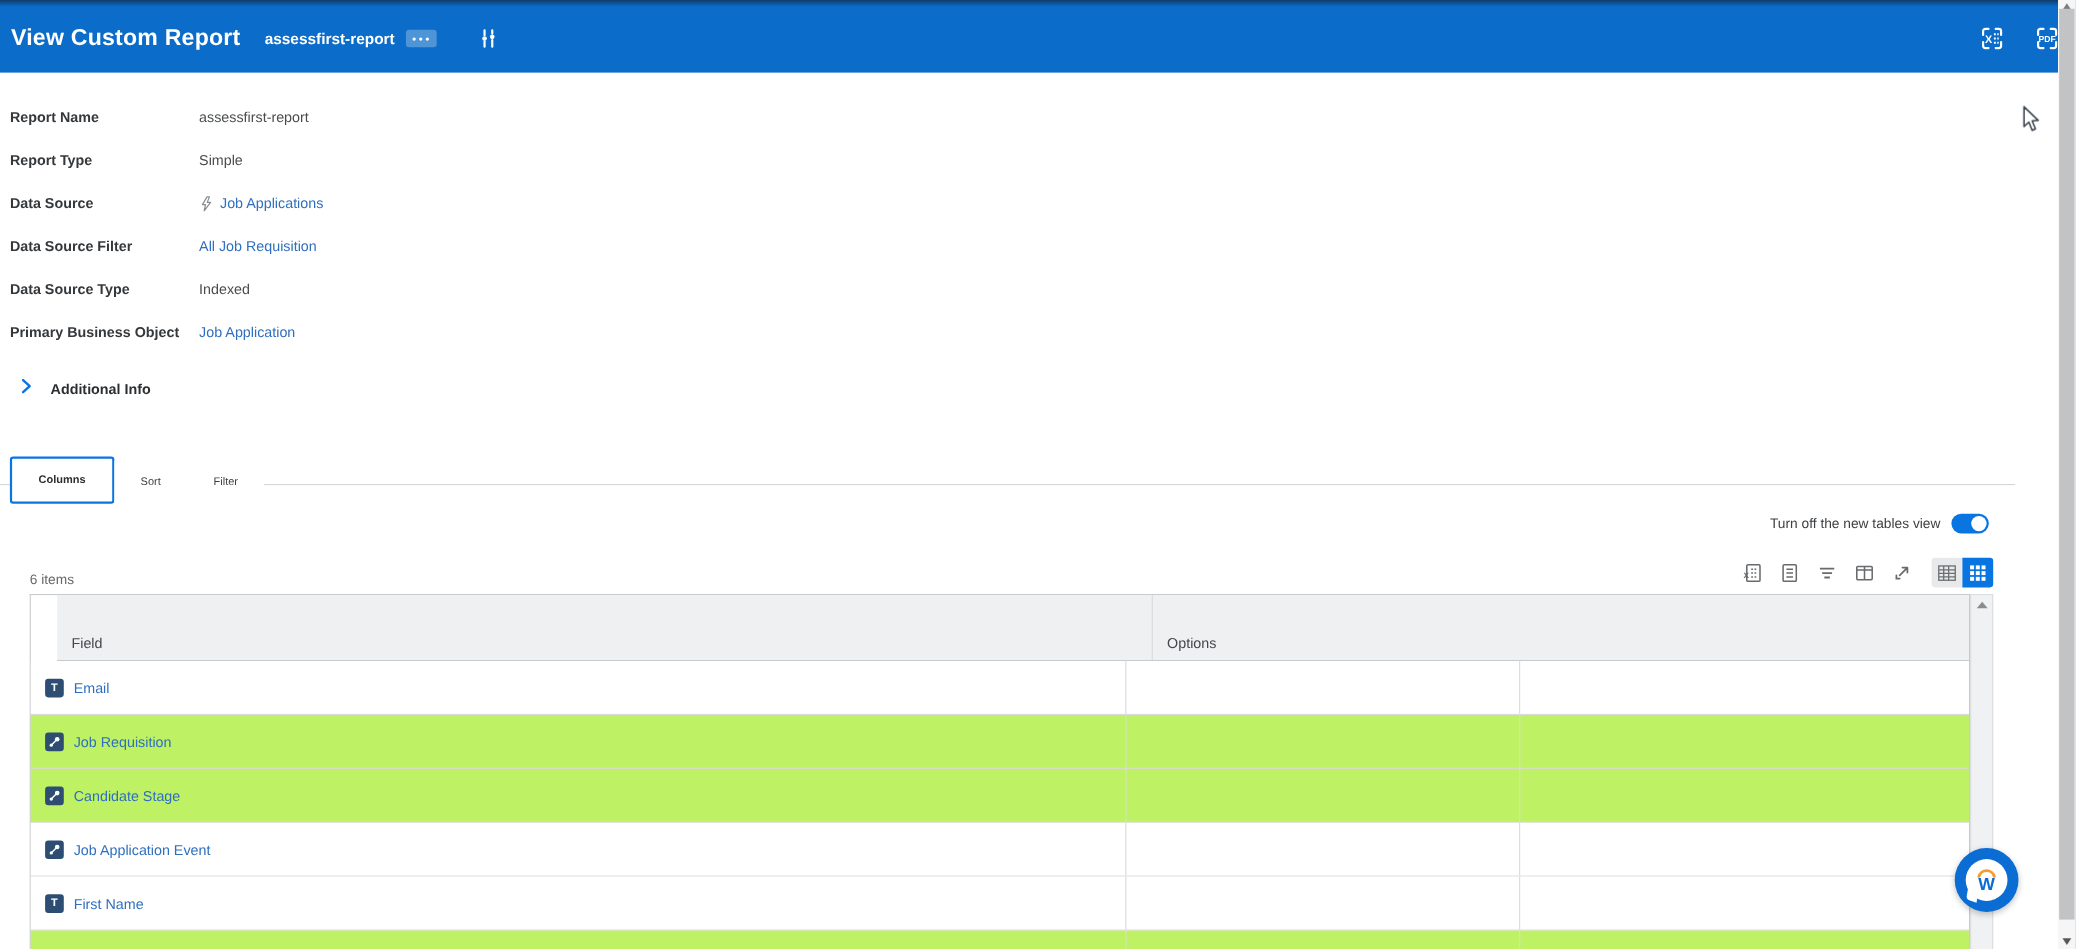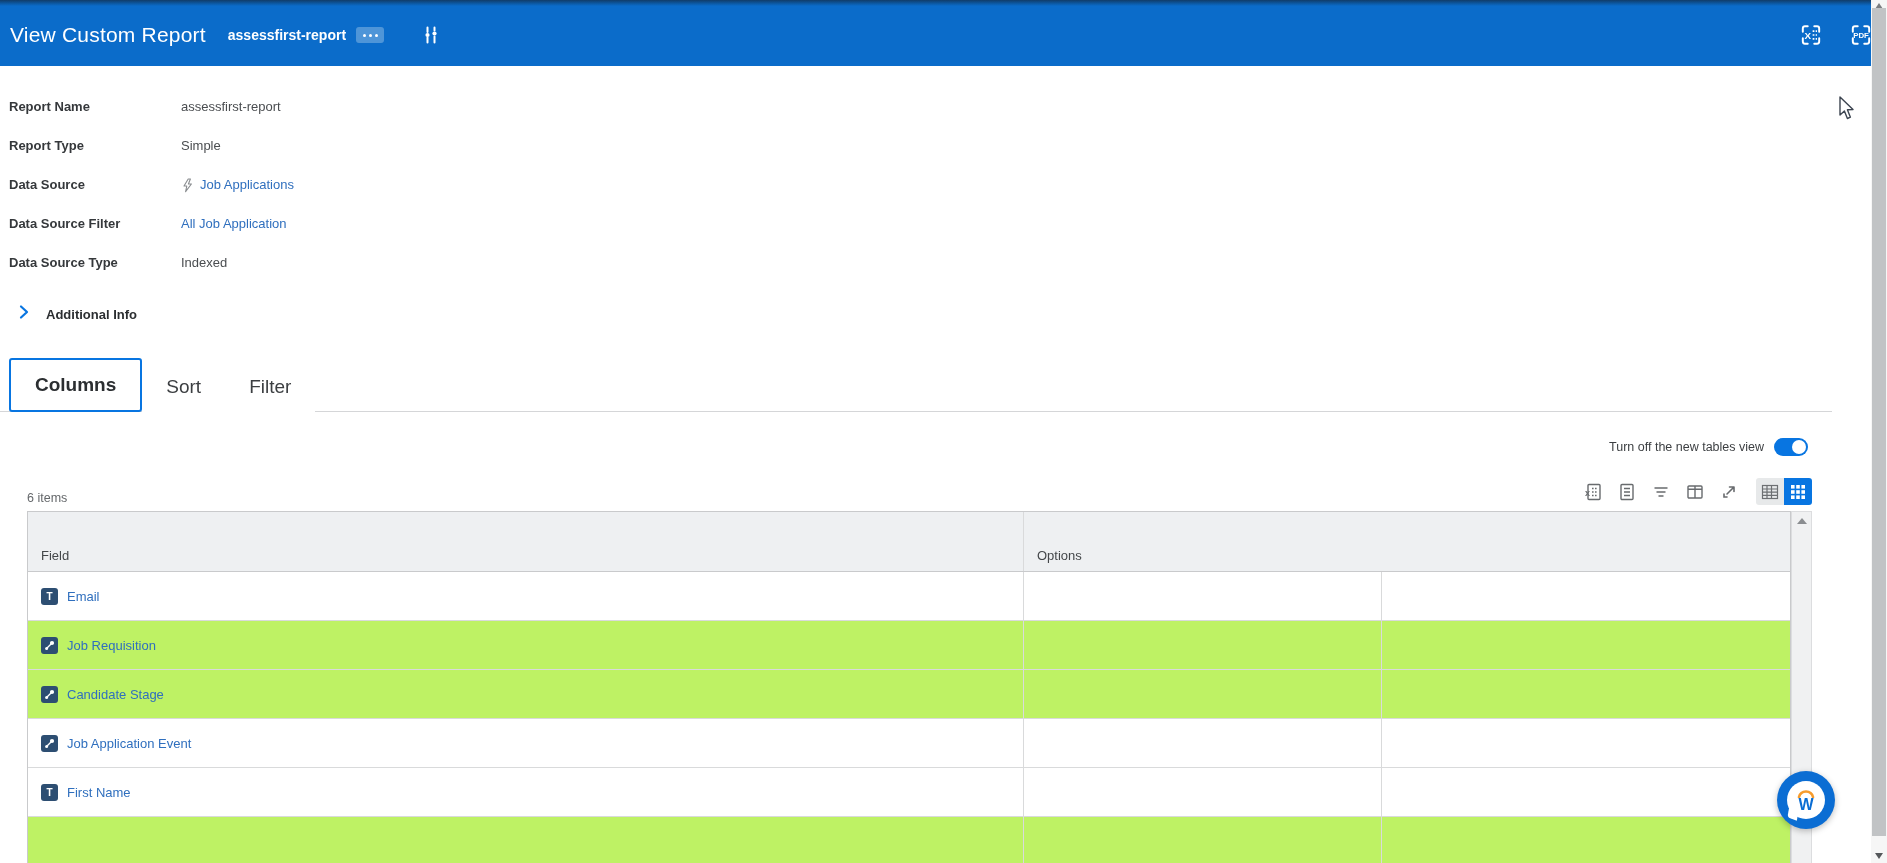--- a/index.html
+++ b/index.html
@@ -3,21 +3,21 @@
 <meta charset="utf-8">
 <style>
   * { margin:0; padding:0; box-sizing:border-box; }
   html,body { width:1887px; height:863px; overflow:hidden; background:#fff;
     font-family:"Liberation Sans", sans-serif; color:#35383b; }
 
   
   .app-header { position:relative; height:66px;
     background:linear-gradient(180deg,#113c68 0px,#0c559b 3px,#0b6cca 6px,#0b6cca 100%);
     display:flex; align-items:center; padding:4px 14px 0 10px; }
-  .app-title { color:#fff; font-size:21px; font-weight:normal; letter-spacing:.2px; }
+  .app-title { color:#fff; font-size:21px; font-weight:bold; letter-spacing:.2px; }
   .app-subtitle { color:#fff; font-size:14px; font-weight:bold; margin-left:22px; }
   .dots-btn { margin-left:10px; width:28px; height:16px; border-radius:3px;
     background:rgba(255,255,255,.28); display:flex; align-items:center; justify-content:center; gap:3px; cursor:pointer; }
   .dots-btn i { width:3px; height:3px; border-radius:50%; background:#fff; display:block; }
   .hdr-icon { margin-left:36px; display:flex; align-items:center; cursor:pointer; }
   .hdr-right { margin-left:auto; display:flex; align-items:center; gap:26px; }
   .hdr-right .hdr-icon { margin-left:0; }
 
   
   .details { margin:30px 0 0 9px; }
@@ -27,21 +27,21 @@
   .link { color:#2f6fbe; text-decoration:none; cursor:pointer; }
   .flash-icon { display:inline-flex; margin-right:6px; }
 
   
   .addl { display:flex; align-items:center; margin:30px 0 0 19px; cursor:pointer; }
   .addl-title { font-size:13px; font-weight:bold; margin-left:17px; color:#2b2e31; }
 
   
   .tabs { margin-top:33px; padding-left:9px; display:flex; align-items:flex-end;
     border-bottom:1px solid #d5d6d8; width:1832px; }
-  .tab { font-size:19px; color:#3c3f42; padding:14px 24px; cursor:pointer; position:relative; top:1px; background:#fff; }
+  .tab { font-size:10px; color:#3c3f42; padding:14px 24px; cursor:pointer; position:relative; top:18px; background:#fff; }
   .tab.active { border:2px solid #0875e1; border-radius:3px; font-weight:bold; color:#2b2e31; }
 
   
   .toggle-row { display:flex; justify-content:flex-end; align-items:center; margin:26px 79px 0 0; gap:10px; }
   .toggle-label { font-size:12.5px; color:#3c3f42; }
   .switch { width:34px; height:18px; border-radius:9px; background:#0875e1; position:relative; cursor:pointer; }
   .switch .knob { position:absolute; top:2px; right:2px; width:14px; height:14px; border-radius:50%; background:#fff; }
 
   
   .table-toolbar { display:flex; align-items:flex-end; margin:22px 75px 6px 27px;gap:31px; }
@@ -50,21 +50,21 @@
   .tb-btn { width:26px; height:26px; display:flex; align-items:center; justify-content:center; cursor:pointer; }
   .seg { display:flex; margin-left:6px; }
   .seg .tb-btn { width:28px; height:27px; }
   .seg-left { background:#e7e9ea; border-radius:3px 0 0 3px; }
   .seg-right { background:#0875e1; border-radius:0 3px 3px 0; }
 
   
   .table-wrap { display:flex; margin-left:27px; }
   .data-table { width:1764px; border:1px solid #c9cacc; border-bottom:none; }
   .t-head { display:grid; grid-template-columns:995px 358px 1fr; background:#eef0f2;
-    border-bottom:1px solid #c9cacc; }
+    border-bottom:1px solid #c9cacc;margin-left:24px; }
   .t-head .cell { font-size:13px; color:#44474a; padding:36px 0 8px 13px; border-left:1px solid #d9dadb; }
   .t-head .cell:first-child { border-left:none; }
   .t-row { display:grid; grid-template-columns:995px 358px 1fr; height:49px; background:#fff; border-bottom:1px solid #d9dadb; }
   .t-row.stripe { background:#bef264; }
   .t-row .cell { display:flex; align-items:center; padding-left:13px; border-left:1px solid #d9dadb; }
   .t-row .cell:first-child { border-left:none; }
   .field-icon { width:17px; height:17px; border-radius:3px; background:#2d4e72; color:#fff;
     display:flex; align-items:center; justify-content:center; margin-right:9px; flex:none;
     font-size:10px; font-weight:bold; }
   .t-row .link { font-size:13px; }
@@ -145,26 +145,32 @@
         <svg width="13" height="15" viewBox="0 0 13 15" fill="none" stroke="#8a8d90" stroke-width="1.1" stroke-linejoin="round">
           <path d="M7.2 1 L3 8 h2.8 L4.6 13.6 L10.4 6 H7.4 L9.4 1 Z"></path>
         </svg>
       </span>
       <a class="link">Job Applications</a>
     </div>
   </div>
   <div class="detail-row">
     <div class="detail-label">Data Source Filter</div>
     <div class="detail-value">
-        <a class="link">All Job Application</a>
+        <a class="link">All Job Requisition</a>
       </div>
   </div>
   <div class="detail-row">
     <div class="detail-label">Data Source Type</div>
     <div class="detail-value">Indexed</div>
+  </div>
+  <div class="detail-row">
+    <div class="detail-label">Primary Business Object</div>
+    <div class="detail-value">
+        <a class="link">Job Application</a>
+      </div>
   </div>
 </div>
 
 <div class="addl">
   <span>
     <svg width="10" height="16" viewBox="0 0 10 16" fill="none" stroke="#0875e1" stroke-width="2.2" stroke-linecap="round" stroke-linejoin="round">
       <polyline points="2,2.5 8,8 2,13.5"></polyline>
     </svg>
   </span>
   <span class="addl-title">Additional Info</span>

